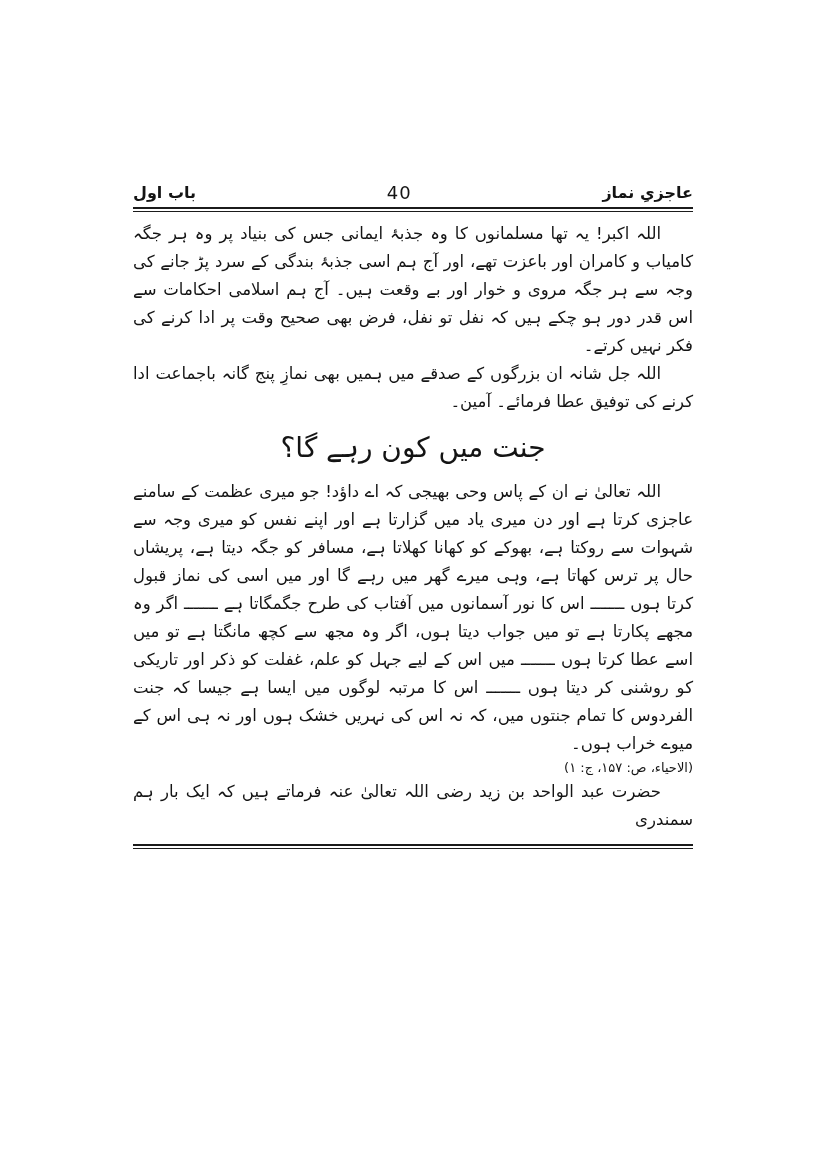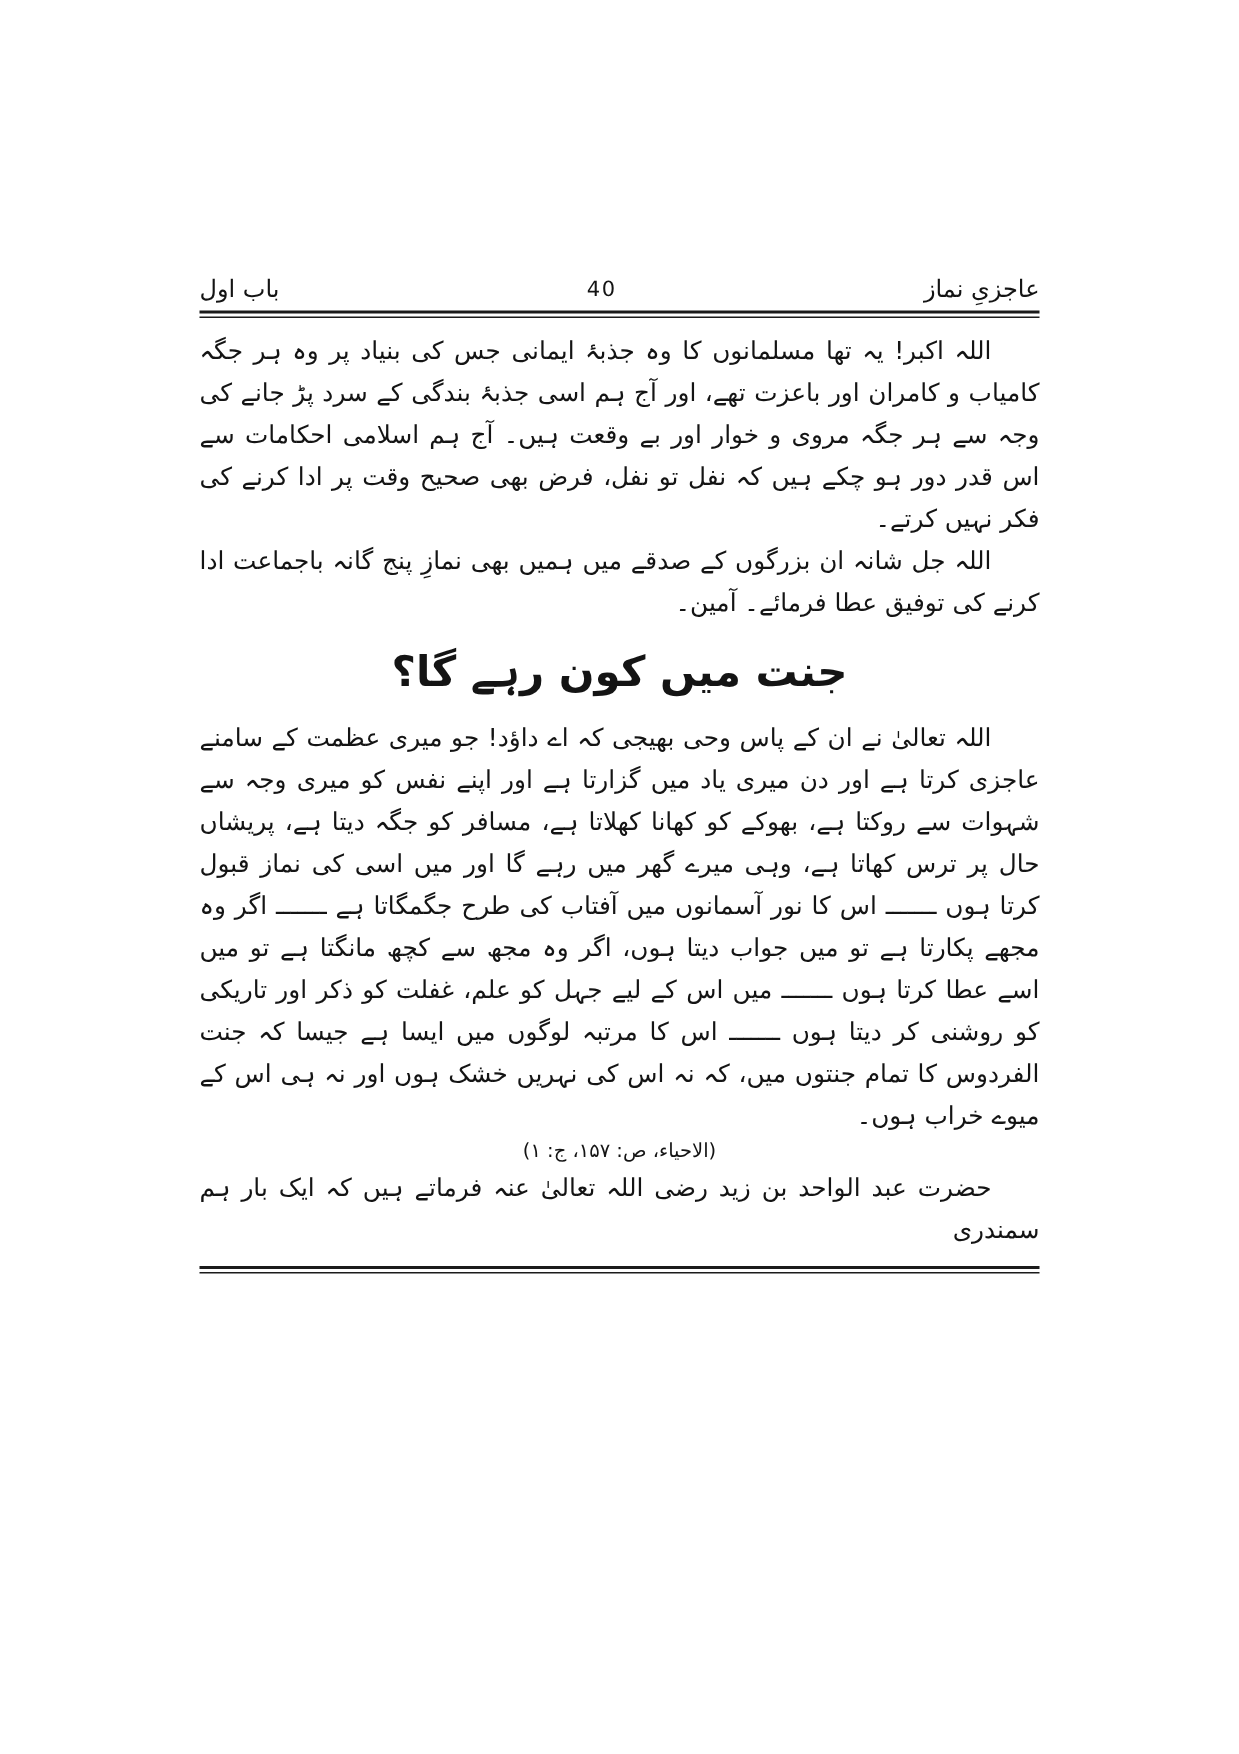--- a/index.html
+++ b/index.html
@@ -29,25 +29,25 @@
   .running-header {
     direction: rtl;
     display: flex;
     justify-content: space-between;
     align-items: flex-end;
     font-size: 16px;
     line-height: 22px;
   }
   .running-header .rh-title,
   .running-header .rh-chapter {
-    font-weight: normal;
+    font-weight: bold;
   }
   .running-header .rh-num {
     direction: ltr;
-    font-size: 14px;
+    font-size: 18px;
     letter-spacing: 1px;
   }
   
   .dbl-rule {
     height: 2px;
     border-top: 2.5px solid #1b1b1b;
     border-bottom: 1.2px solid #1b1b1b;
   }
   .header-rule { margin-top: 3px; }
   .footer-rule { margin-top: 10px; }
@@ -59,29 +59,29 @@
     line-height: 28px;
     text-align: justify;
   }
   .para { margin: 0; }
   .para.indent { text-indent: 32px; }
   .cite-inline { font-size: 13px; }
   .cite-line {
     margin: 0;
     font-size: 13px;
     line-height: 20px;
-    text-align: center;
+    text-align: right;
   }
   .section-heading {
     margin: 9px 0 7px 0;
     text-align: center;
     text-indent: 0;
     font-size: 28px;
     line-height: 46px;
-    font-weight: bold;
+    font-weight: normal;
   }
 </style>
 </head>
 <body>
 
 <div class="page">
   <div class="content">
 
     <div class="running-header">
       <span class="rh-title">عاجزیِ نماز</span>

